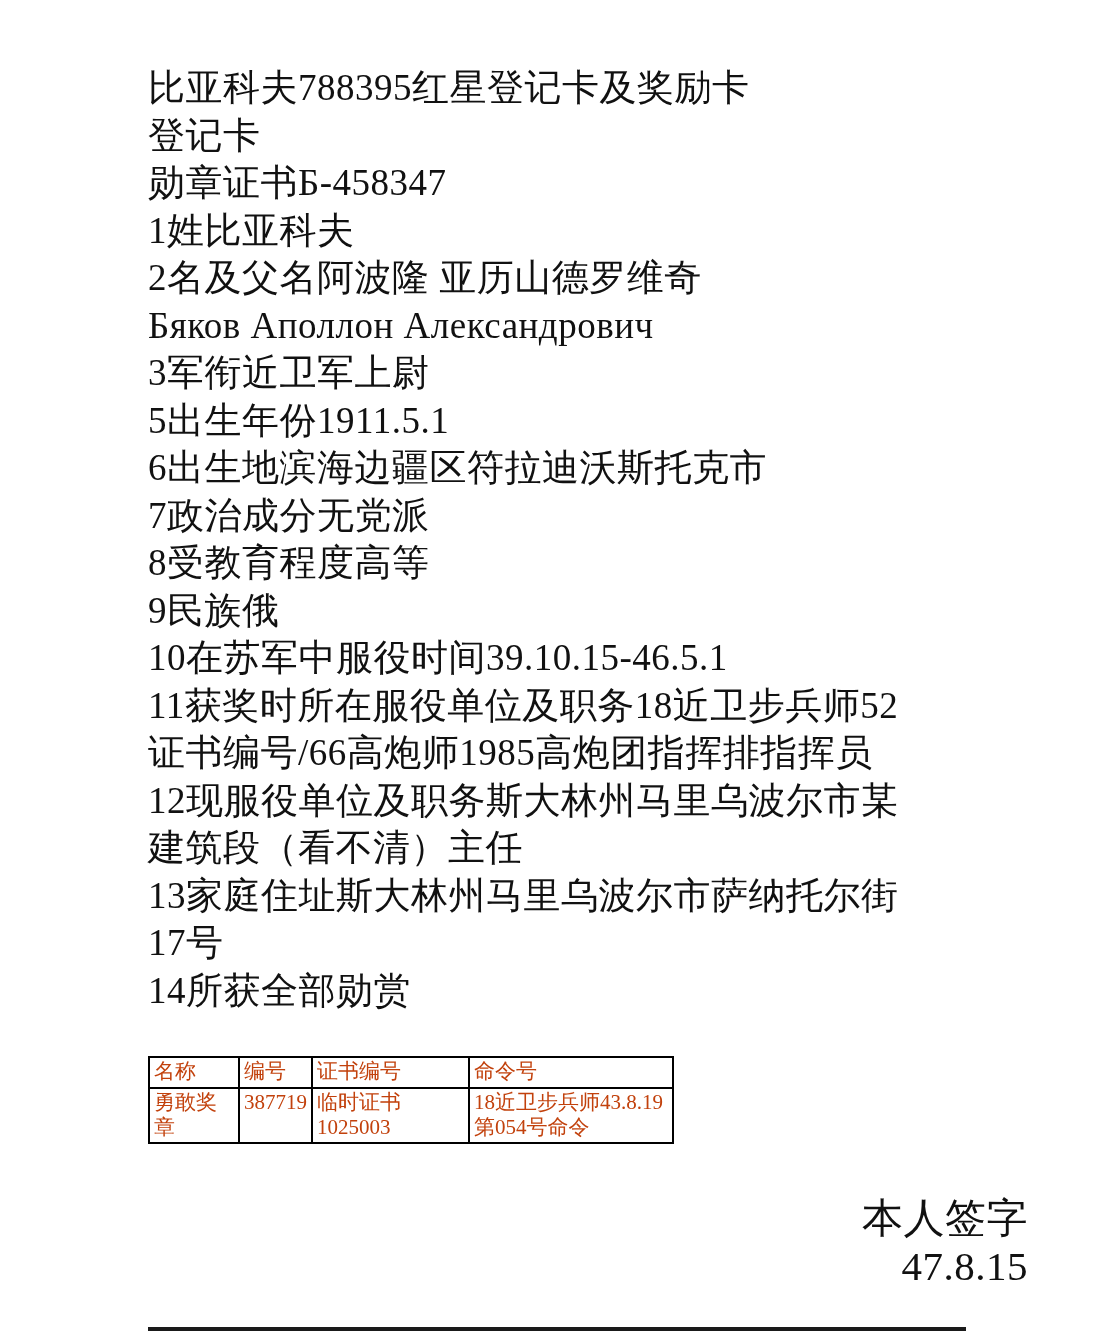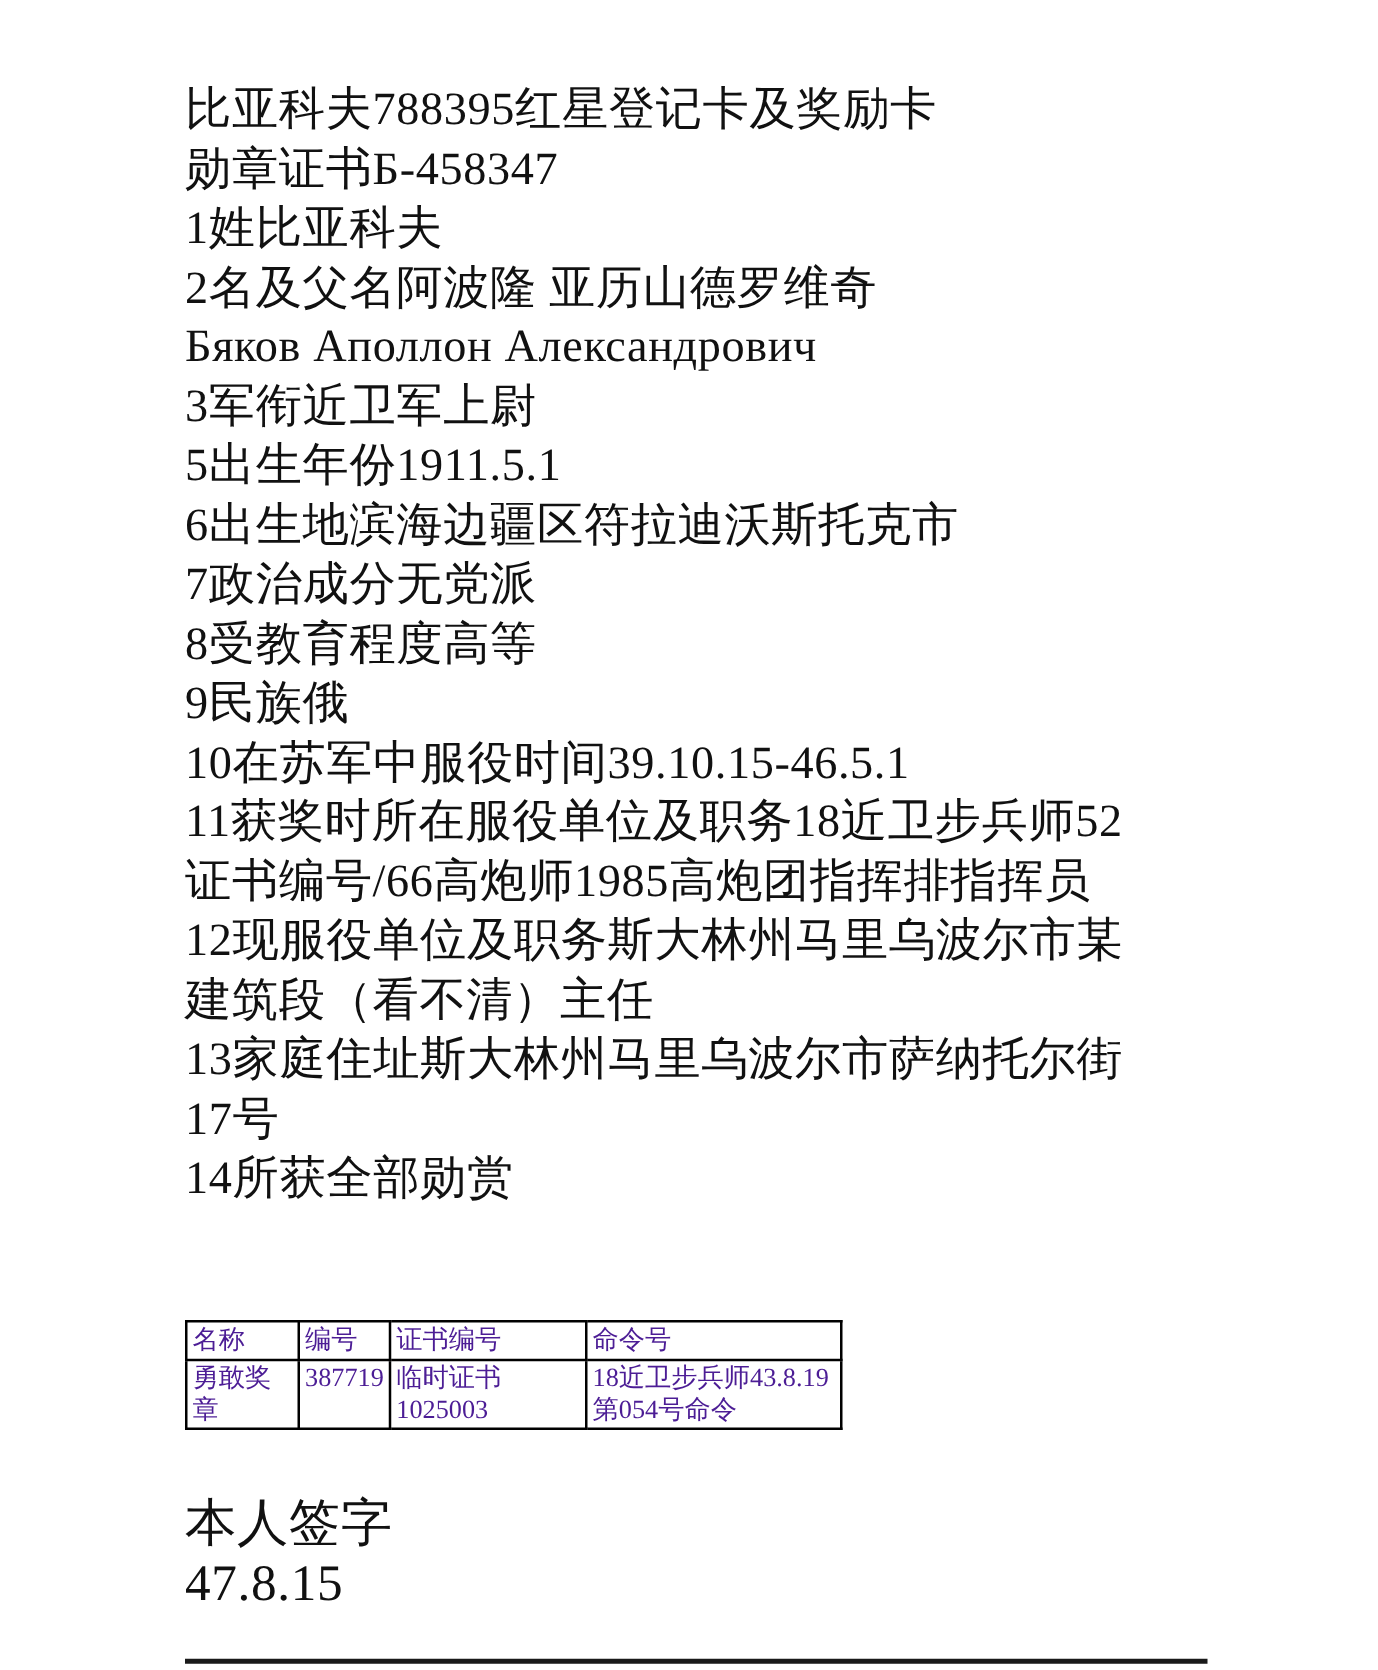--- a/index.html
+++ b/index.html
@@ -30,21 +30,21 @@
     height: 47.5px;
   }
   .awards-table {
     position: absolute;
     left: 148px;
     top: 1056px;
     border-collapse: collapse;
     table-layout: fixed;
     font-size: 21px;
     line-height: 25px;
-    color: #4c1d95;
+    color: #c2410c;
   }
   .awards-table th,
   .awards-table td {
     border: 2px solid #000000;
     padding: 1px 4px 2px 4px;
     text-align: left;
     vertical-align: top;
     font-weight: normal;
     overflow: hidden;
   }
@@ -59,35 +59,37 @@
     left: 148px;
     top: 1194px;
     width: 880px;
     font-size: 41px;
     line-height: 48px;
     letter-spacing: 0.5px;
     white-space: nowrap;
   }
   .doc-footer .doc-line {
     height: 48px;
+    text-align: right;
   }
   .bottom-rule {
     position: absolute;
     left: 148px;
     top: 1327px;
     width: 818px;
     height: 4px;
     background: #1a1a1a;
   }
 </style>
 </head>
 <body>
 
 <div class="doc-lines">
   <div class="doc-line">比亚科夫788395红星登记卡及奖励卡</div>
+  <div class="doc-line">登记卡</div>
   <div class="doc-line">勋章证书Б-458347</div>
   <div class="doc-line">1姓比亚科夫</div>
   <div class="doc-line">2名及父名阿波隆 亚历山德罗维奇</div>
   <div class="doc-line">Бяков Аполлон Александрович</div>
   <div class="doc-line">3军衔近卫军上尉</div>
   <div class="doc-line">5出生年份1911.5.1</div>
   <div class="doc-line">6出生地滨海边疆区符拉迪沃斯托克市</div>
   <div class="doc-line">7政治成分无党派</div>
   <div class="doc-line">8受教育程度高等</div>
   <div class="doc-line">9民族俄</div>

